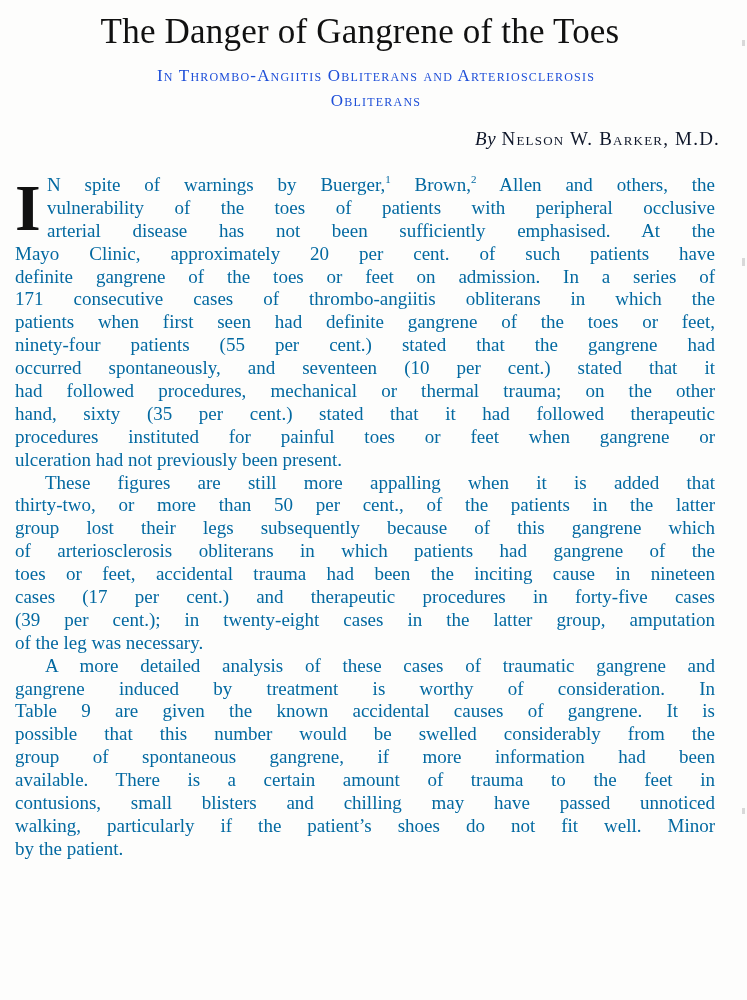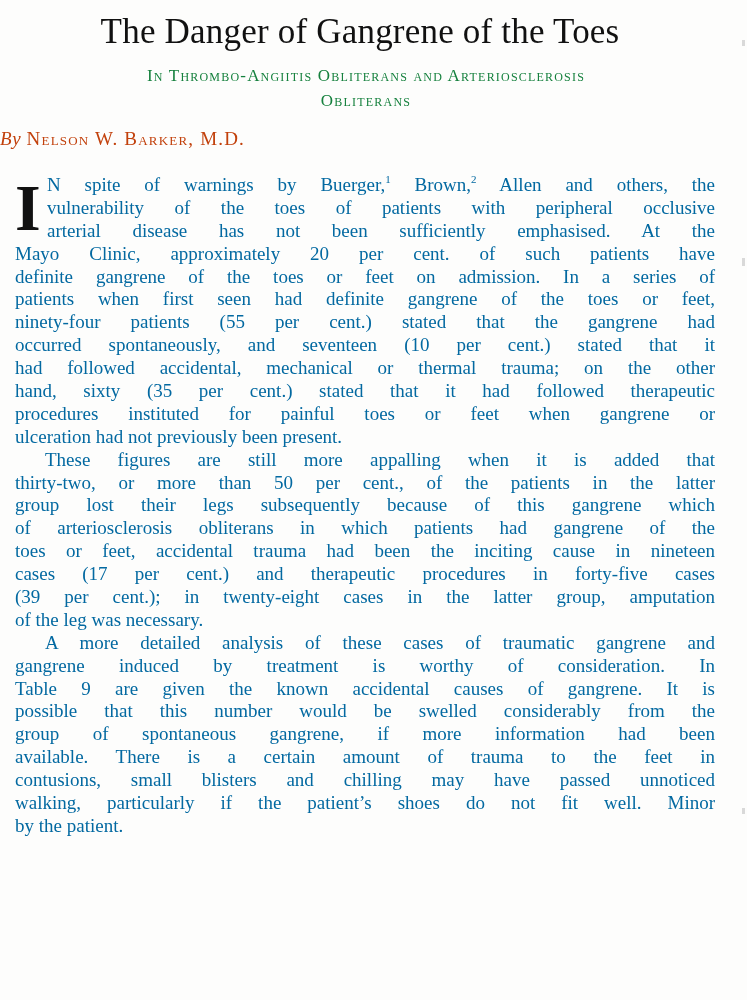--- a/index.html
+++ b/index.html
@@ -27,36 +27,36 @@
     left: 0; width: 720px;
     text-align: center;
     font-size: 35px;
     letter-spacing: 0.2px;
     color: #111;
     margin: 0;
     font-weight: normal;
   }
   .subtitle {
     position: absolute;
-    left: 6px; width: 720px;
+    left: 16px; width: 720px;
     text-align: center;
     font-size: 17px;
     letter-spacing: 1.2px;
     font-variant: small-caps;
-    color: #15803d;
+    color: #1d4ed8;
   }
   .subtitle.l1 { top: 66px; }
   .subtitle.l2 { top: 91px; }
   .byline {
     position: absolute;
     top: 128px;
     left: 0; width: 720px;
-    text-align: left;
+    text-align: right;
     font-size: 19px;
-    color: #c2410c;
+    color: #0f172a;
     letter-spacing: 0.6px;
   }
   .byline .by { font-style: italic; }
   .byline .name { font-variant: small-caps; letter-spacing: 1.2px; }
 
   .body {
     position: absolute;
     left: 15px;
     top: 174px;
     width: 700px;
@@ -103,24 +103,25 @@
   </div>
 
   <div class="body">
     <span class="dropcap">I</span>
 
     <div class="line drop"><span>N spite of warnings by Buerger,</span><sup>1</sup><span> Brown,</span><sup>2</sup><span> Allen and others, the</span></div>
     <div class="line drop">vulnerability of the toes of patients with peripheral occlusive</div>
     <div class="line drop">arterial disease has not been sufficiently emphasised.  At the</div>
     <div class="line">Mayo Clinic, approximately 20 per cent. of such patients have</div>
     <div class="line">definite gangrene of the toes or feet on admission.  In a series of</div>
+    <div class="line">171 consecutive cases of thrombo-angiitis obliterans in which the</div>
     <div class="line">patients when first seen had definite gangrene of the toes or feet,</div>
     <div class="line">ninety-four patients (55 per cent.) stated that the gangrene had</div>
     <div class="line">occurred spontaneously, and seventeen (10 per cent.) stated that it</div>
-    <div class="line">had followed accidental, mechanical or thermal trauma; on the other</div>
+    <div class="line">had followed procedures, mechanical or thermal trauma; on the other</div>
     <div class="line">hand, sixty (35 per cent.) stated that it had followed therapeutic</div>
     <div class="line">procedures instituted for painful toes or feet when gangrene or</div>
     <div class="line last">ulceration had not previously been present.</div>
 
     <div class="line indent">These figures are still more appalling when it is added that</div>
     <div class="line">thirty-two, or more than 50 per cent., of the patients in the latter</div>
     <div class="line">group lost their legs subsequently because of this gangrene which</div>
     <div class="line">of arteriosclerosis obliterans in which patients had gangrene of the</div>
     <div class="line">toes or feet, accidental trauma had been the inciting cause in nineteen</div>
     <div class="line">cases (17 per cent.) and therapeutic procedures in forty-five cases</div>

